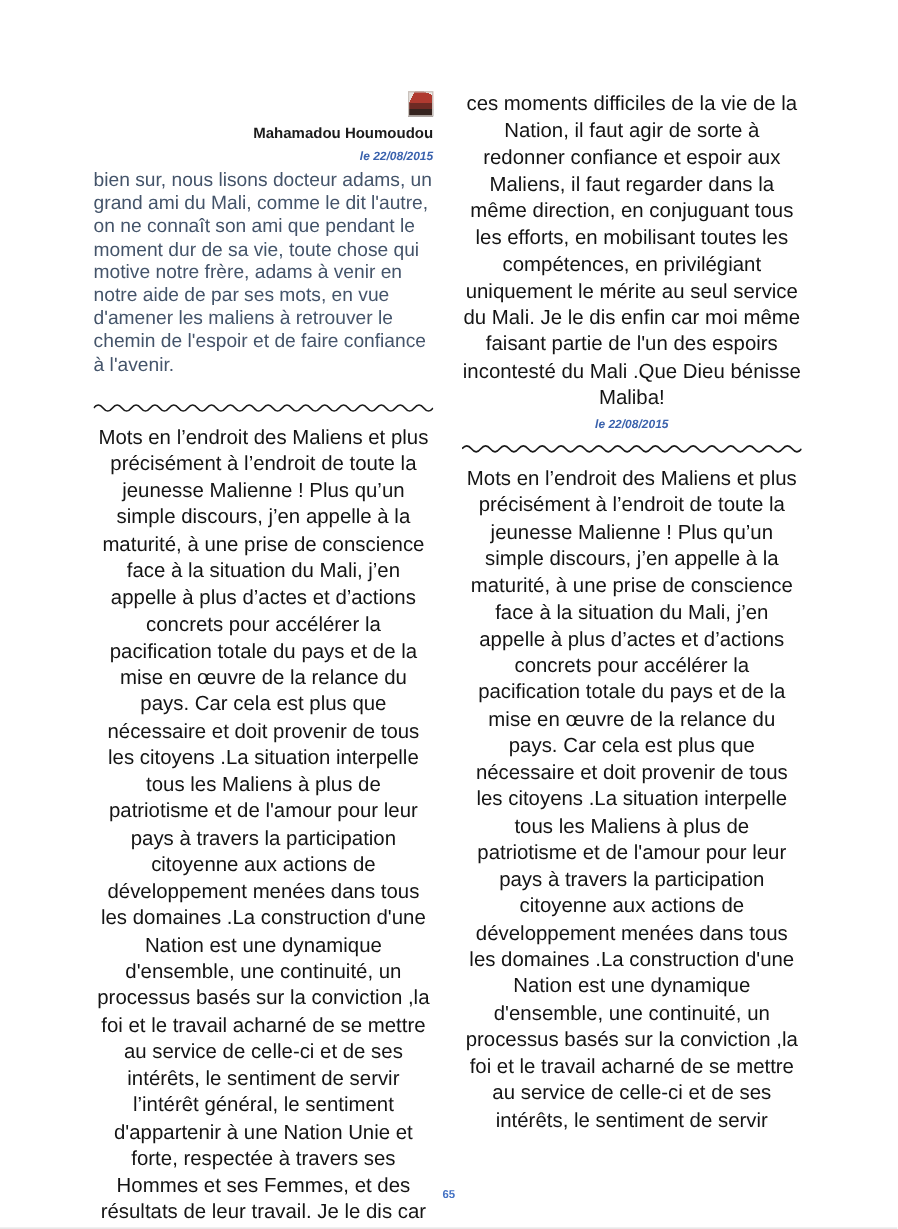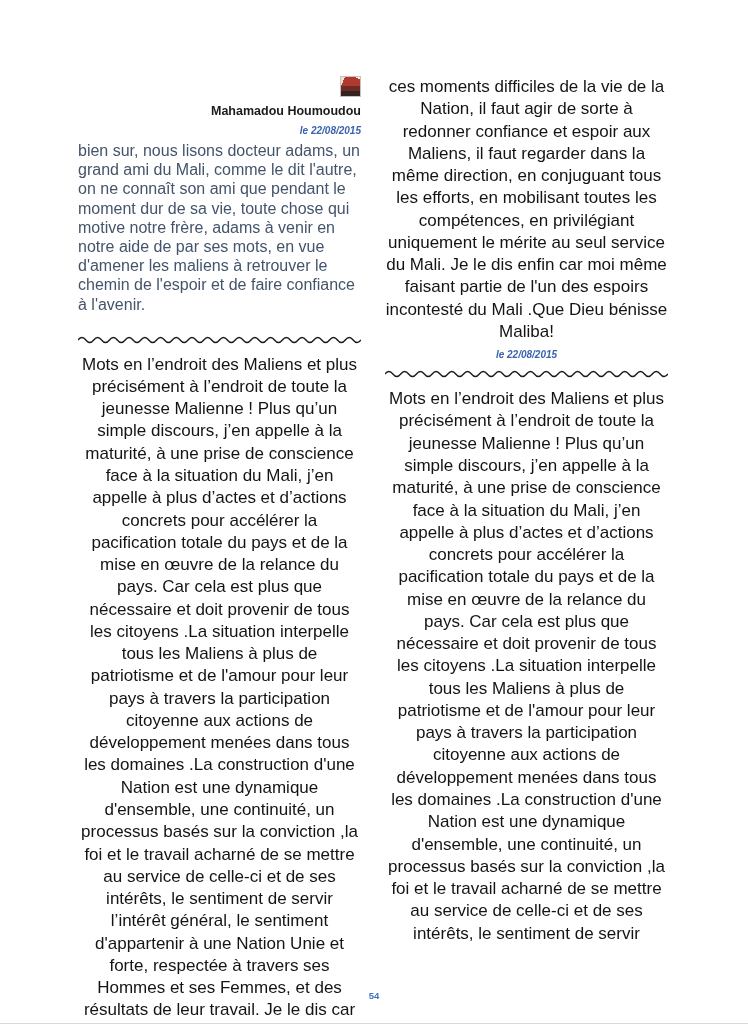--- a/index.html
+++ b/index.html
@@ -129,14 +129,14 @@
         <svg class="wave" width="283" height="12" viewBox="0 0 288 12" preserveAspectRatio="none">
           <path class="wavy-path" fill="none" stroke="#1a1a1a" stroke-width="1.4" d="M0 6 Q4 1 8 6 T16 6 T24 6 T32 6 T40 6 T48 6 T56 6 T64 6 T72 6 T80 6 T88 6 T96 6 T104 6 T112 6 T120 6 T128 6 T136 6 T144 6 T152 6 T160 6 T168 6 T176 6 T184 6 T192 6 T200 6 T208 6 T216 6 T224 6 T232 6 T240 6 T248 6 T256 6 T264 6 T272 6 T280 6 T288 6"></path>
         </svg>
       </div>
 
       <p class="post">Mots en l’endroit des Maliens et plus précisément à l’endroit de toute la jeunesse Malienne ! Plus qu’un simple discours, j’en appelle à la maturité, à une prise de conscience face à la situation du Mali, j’en appelle à plus d’actes et d’actions concrets pour accélérer la pacification totale du pays et de la mise en œuvre de la relance du pays. Car cela est plus que nécessaire et doit provenir de tous les citoyens .La situation interpelle tous les Maliens à plus de patriotisme et de l'amour pour leur pays à travers la participation citoyenne aux actions de développement menées dans tous les domaines .La construction d'une Nation est une dynamique d'ensemble, une continuité, un processus basés sur la conviction ,la foi et le travail acharné de se mettre au service de celle-ci et de ses intérêts, le sentiment de servir</p>
     </div>
 
   </div>
 
-  <div class="page-number">54</div>
+  <div class="page-number">65</div>
 </div>
 
 </body></html>

